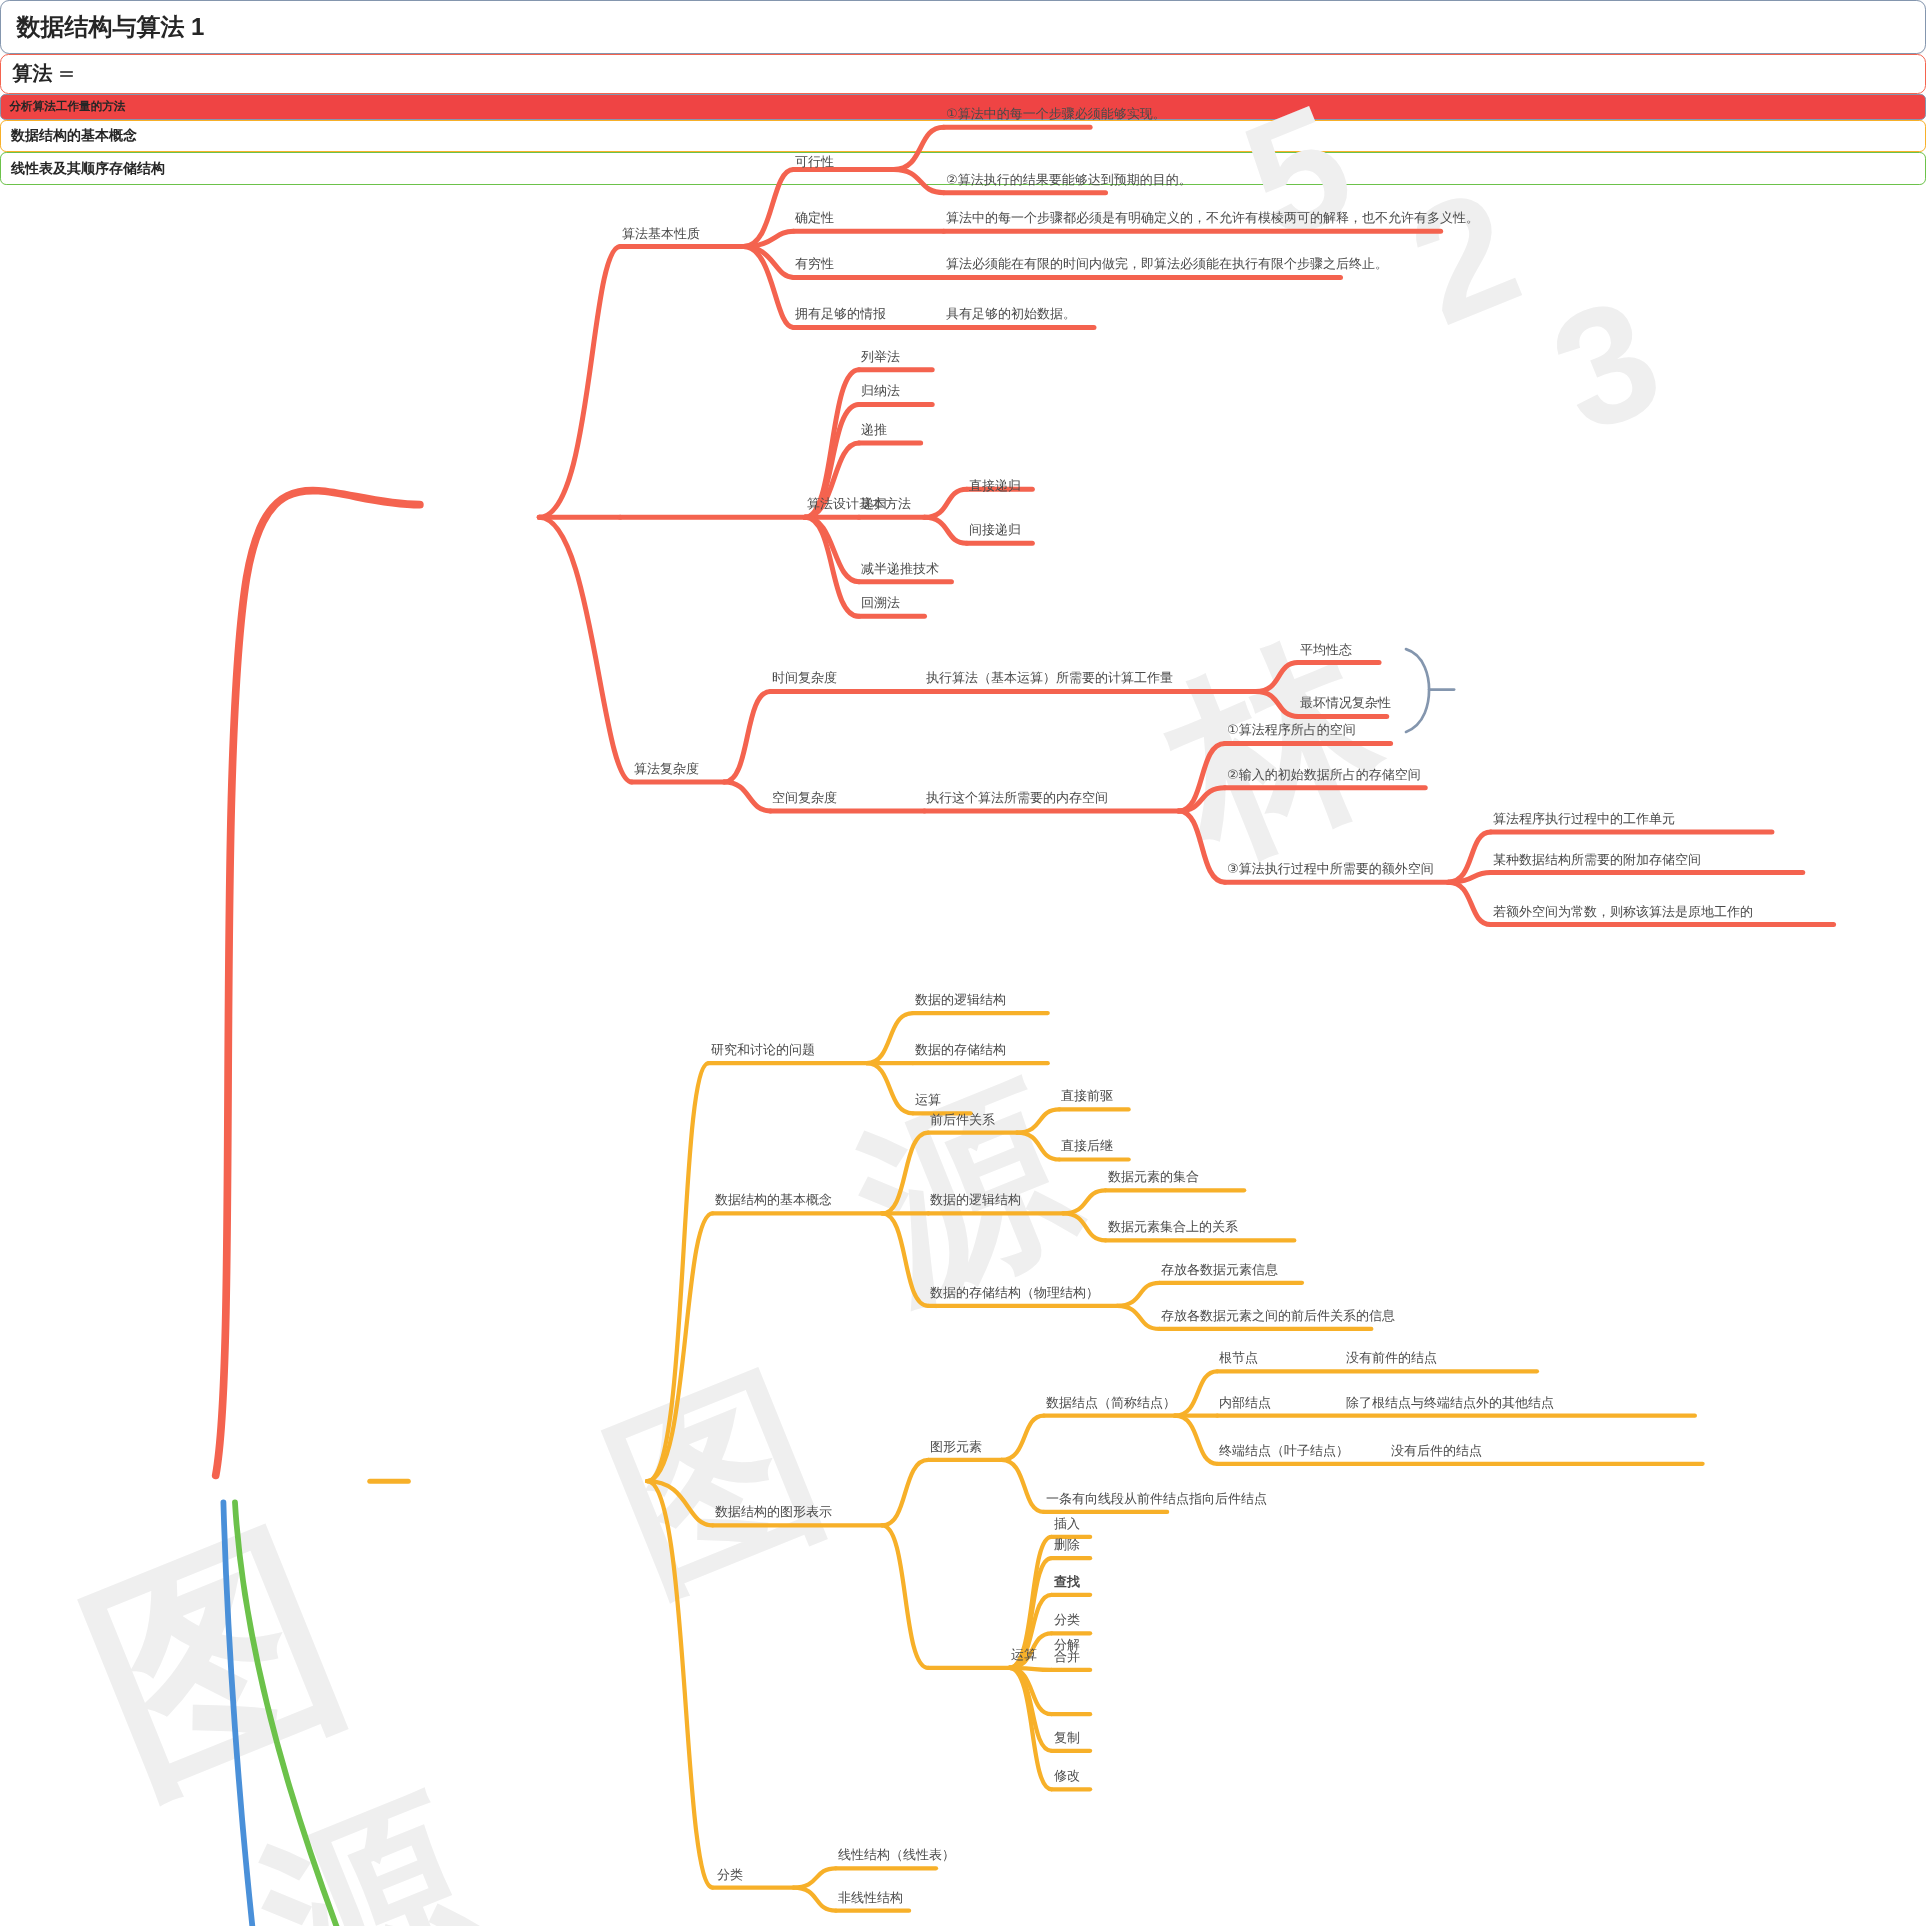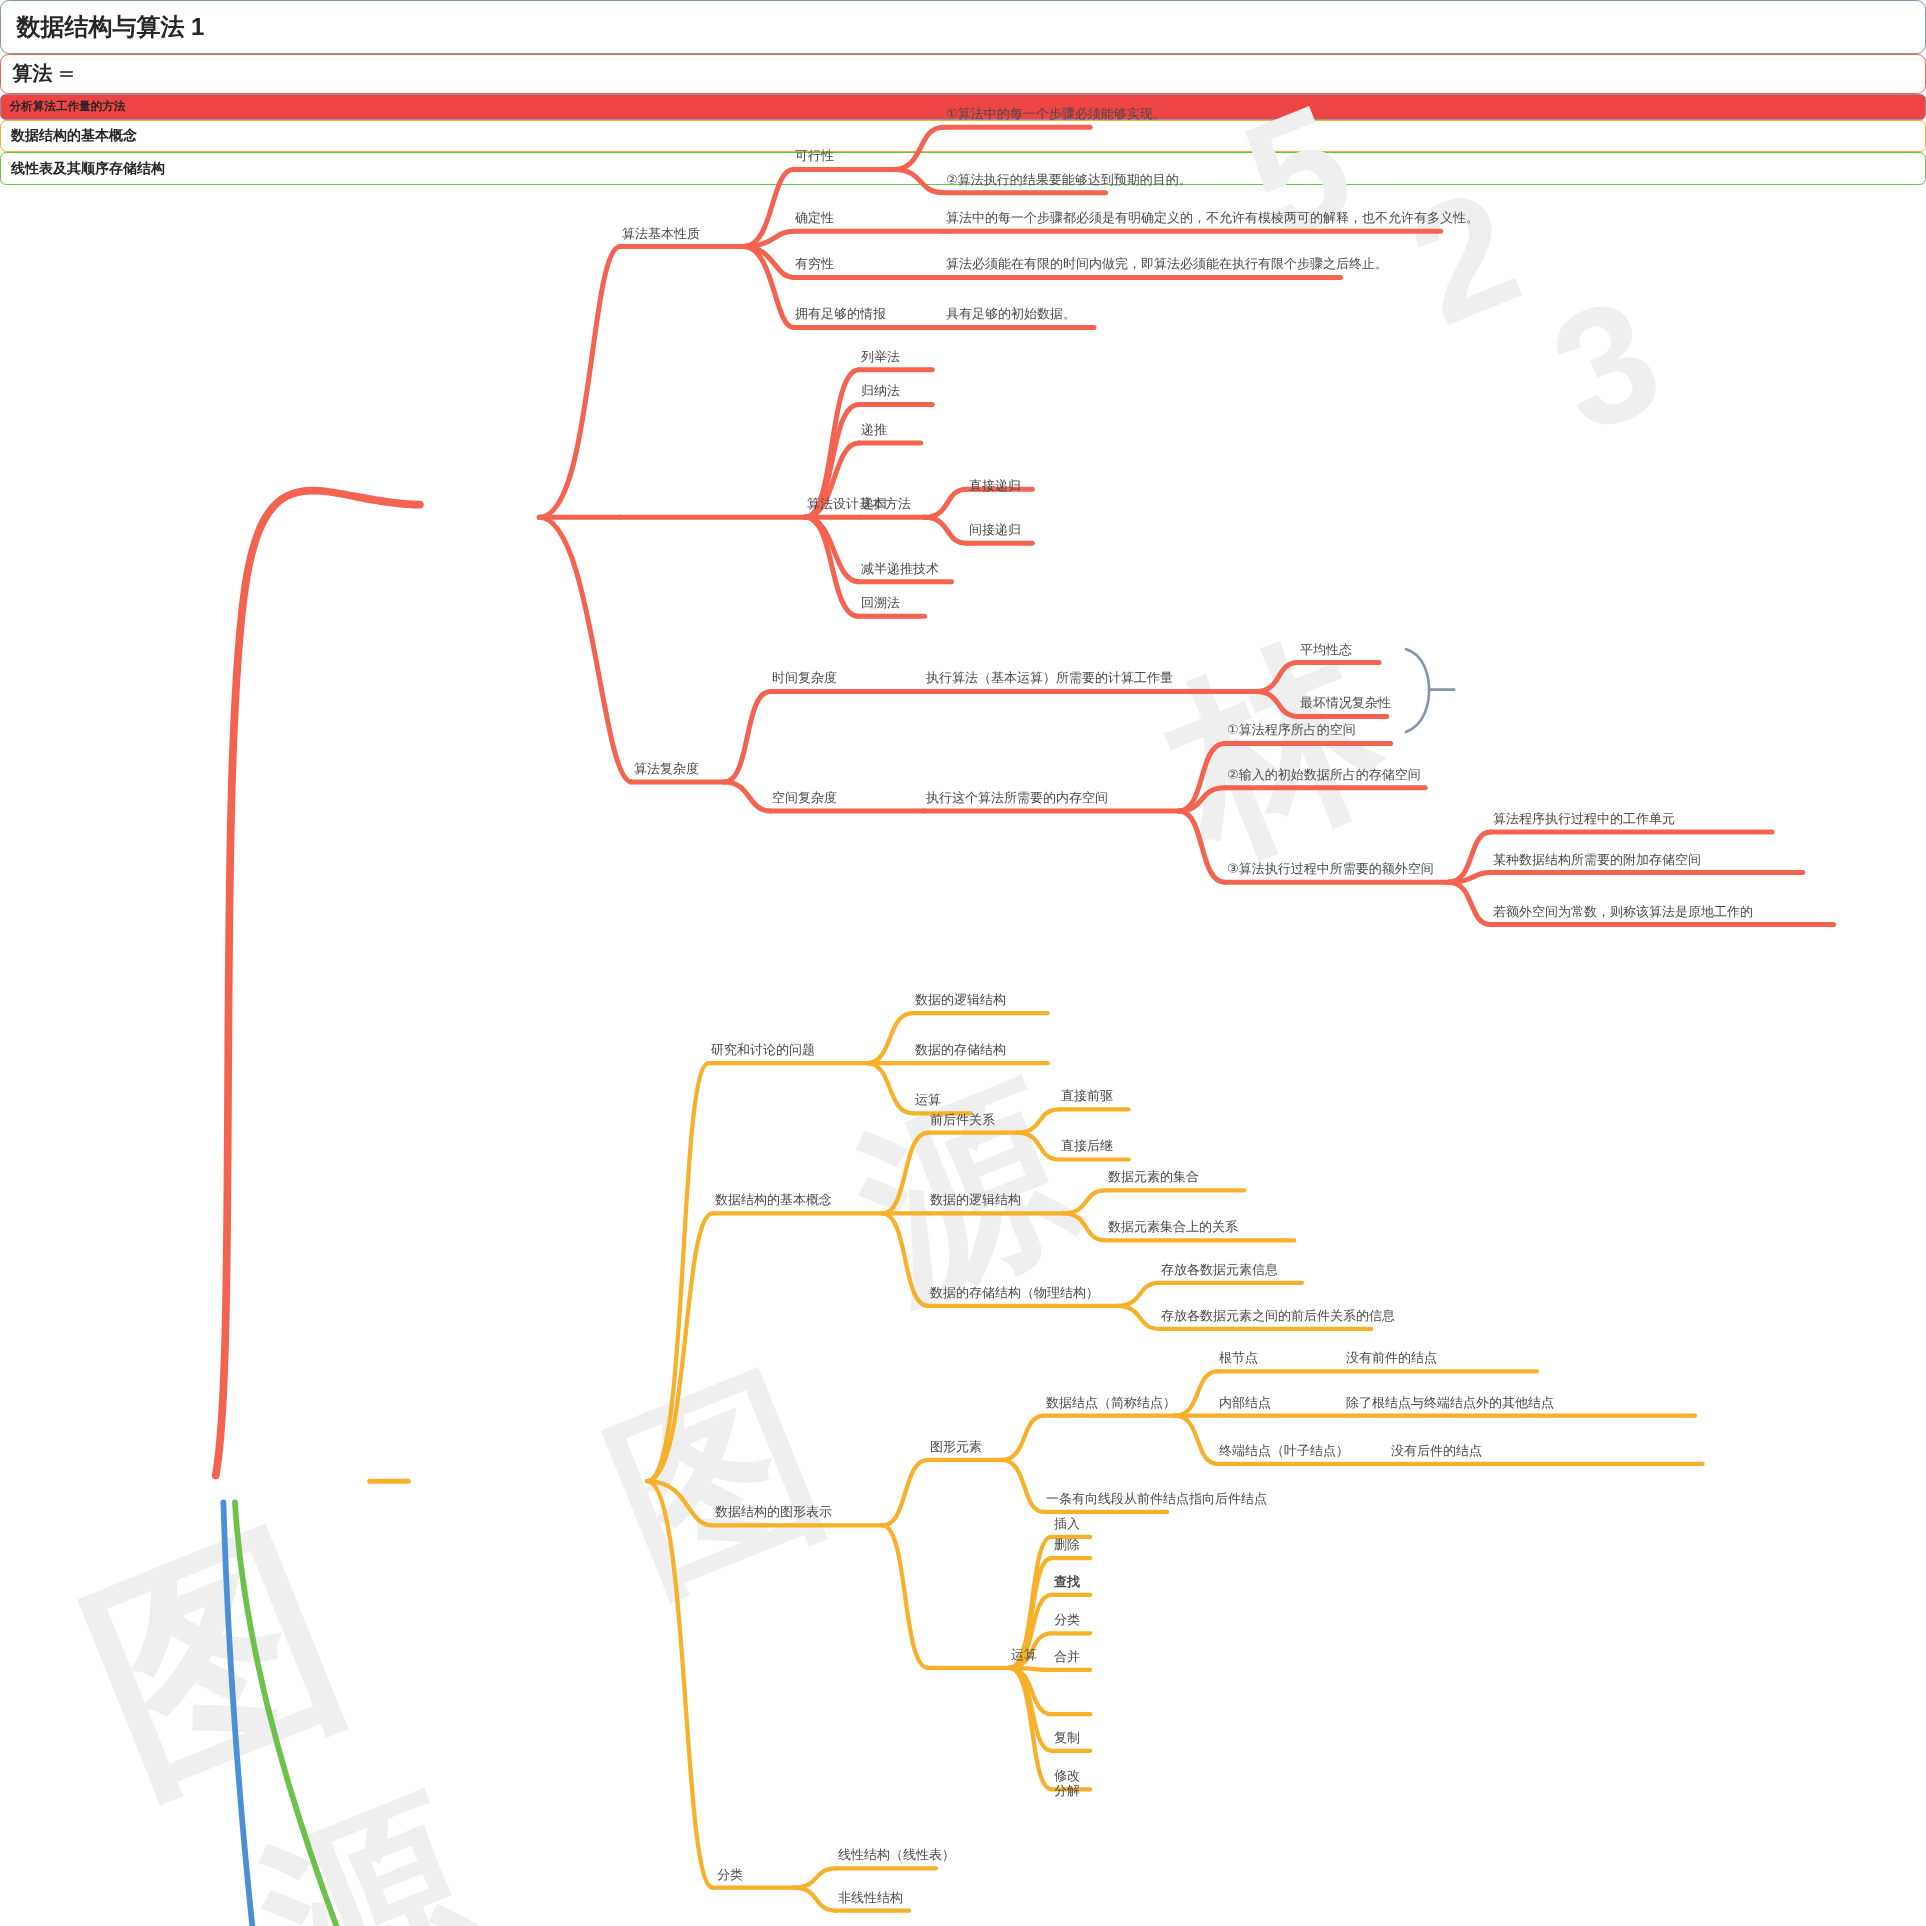--- a/index.html
+++ b/index.html
@@ -263,21 +263,21 @@
 
   <div class="alg-pill" style="left:422px;top:491px;">
     <span>算法</span>
     <span class="hamb">
         <i></i>
         <i></i>
       </span>
   </div>
 
   <div class="node" style="left:622px;top:227px;">算法基本性质</div>
-  <div class="node" style="left:795px;top:149px;">可行性</div>
+  <div class="node" style="left:795px;top:155px;">可行性</div>
   <div class="node" style="left:946px;top:107px;">①算法中的每一个步骤必须能够实现。</div>
   <div class="node" style="left:946px;top:173px;">②算法执行的结果要能够达到预期的目的。</div>
   <div class="node" style="left:795px;top:211px;">确定性</div>
   <div class="node" style="left:946px;top:211px;">算法中的每一个步骤都必须是有明确定义的，不允许有模棱两可的解释，也不允许有多义性。</div>
   <div class="node" style="left:795px;top:257px;">有穷性</div>
   <div class="node" style="left:946px;top:257px;">算法必须能在有限的时间内做完，即算法必须能在执行有限个步骤之后终止。</div>
   <div class="node" style="left:795px;top:307px;">拥有足够的情报</div>
   <div class="node" style="left:946px;top:307px;">具有足够的初始数据。</div>
 
   <div class="node" style="left:807px;top:497px;">算法设计基本方法</div>
@@ -336,21 +336,21 @@
   <div class="node" style="left:1219px;top:1444px;">终端结点（叶子结点）</div>
   <div class="node" style="left:1391px;top:1444px;">没有后件的结点</div>
   <div class="node" style="left:1046px;top:1492px;">一条有向线段从前件结点指向后件结点</div>
 
   <div class="node" style="left:1011px;top:1648px;">运算</div>
   <div class="node" style="left:1054px;top:1517px;">插入</div>
   <div class="node" style="left:1054px;top:1538px;">删除</div>
   <div class="node" style="left:1054px;top:1575px;font-weight:bold;">查找</div>
   <div class="node" style="left:1054px;top:1613px;">分类</div>
   <div class="node" style="left:1054px;top:1650px;">合并</div>
-  <div class="node" style="left:1054px;top:1784px;text-align:right;">分解</div>
+  <div class="node" style="left:1054px;top:1638px;text-align:right;">分解</div>
   <div class="node" style="left:1054px;top:1731px;">复制</div>
   <div class="node" style="left:1054px;top:1769px;">修改</div>
 
   <div class="node" style="left:717px;top:1868px;">分类</div>
   <div class="node" style="left:838px;top:1848px;">线性结构（线性表）</div>
   <div class="node" style="left:838px;top:1891px;">非线性结构</div>
 
   <div class="branch b-green" style="left:435px;top:2060px;">
     <span>线性表及其顺序存储结构</span>
   </div>

